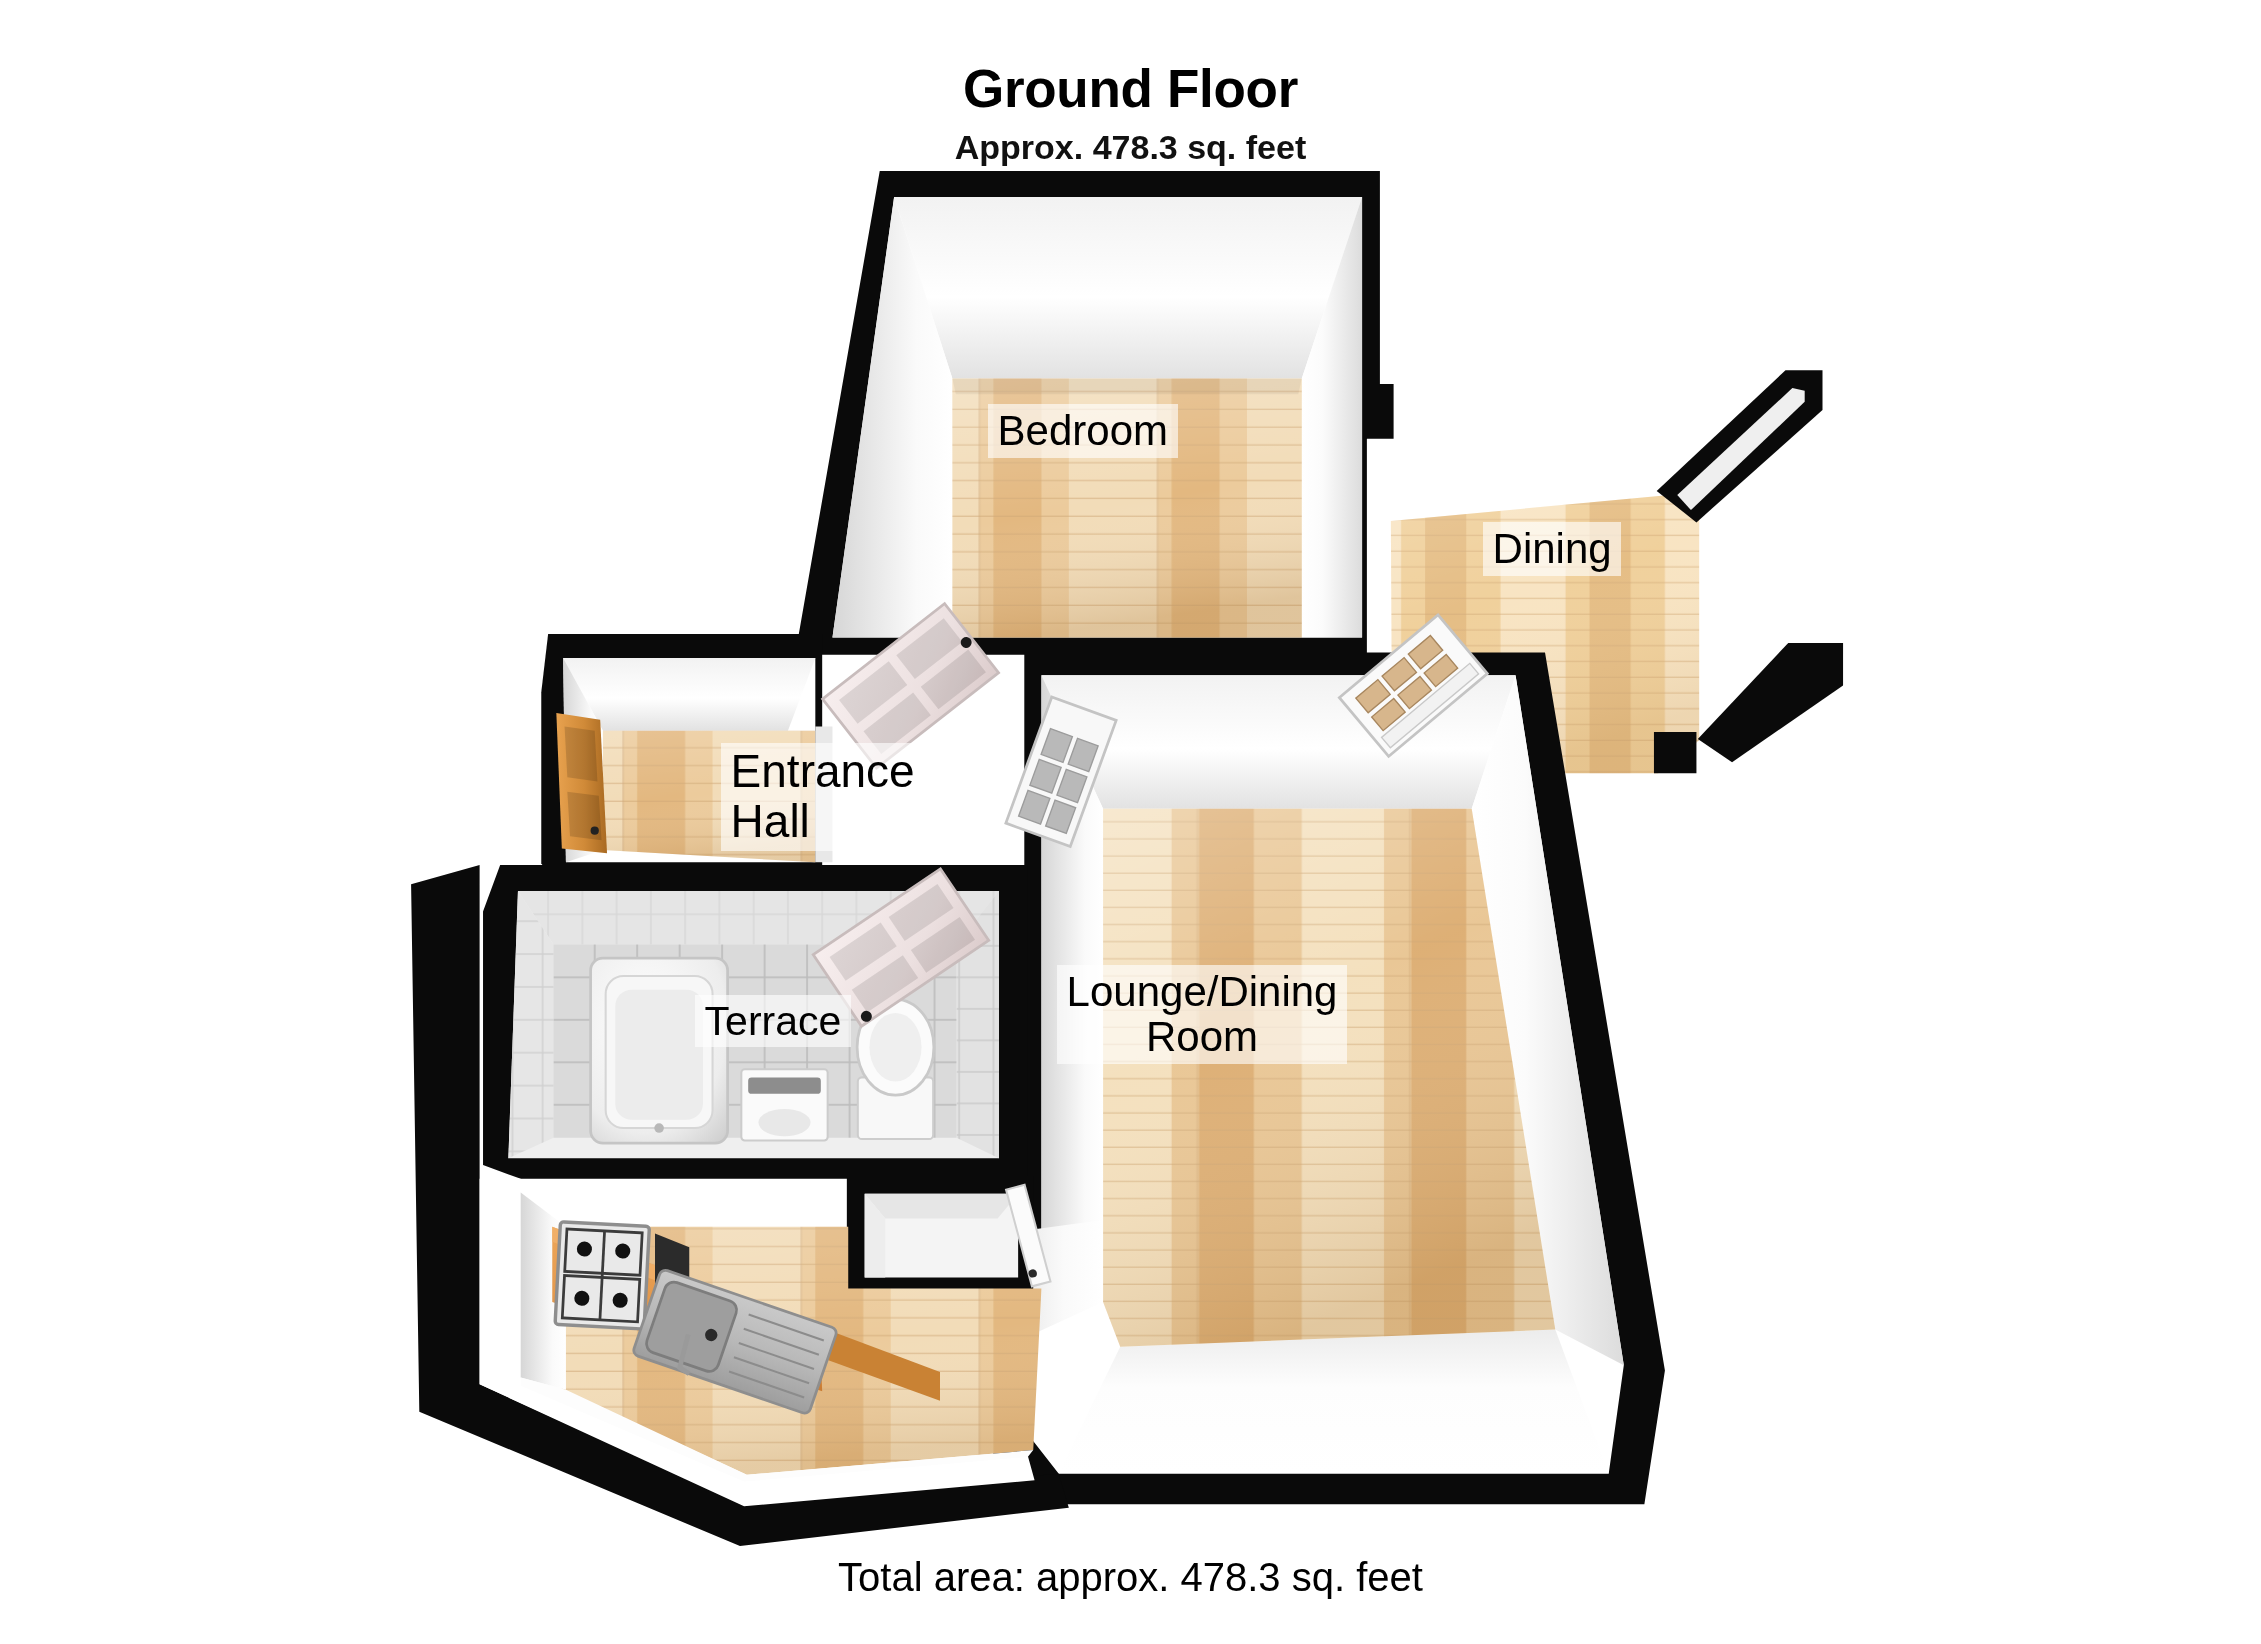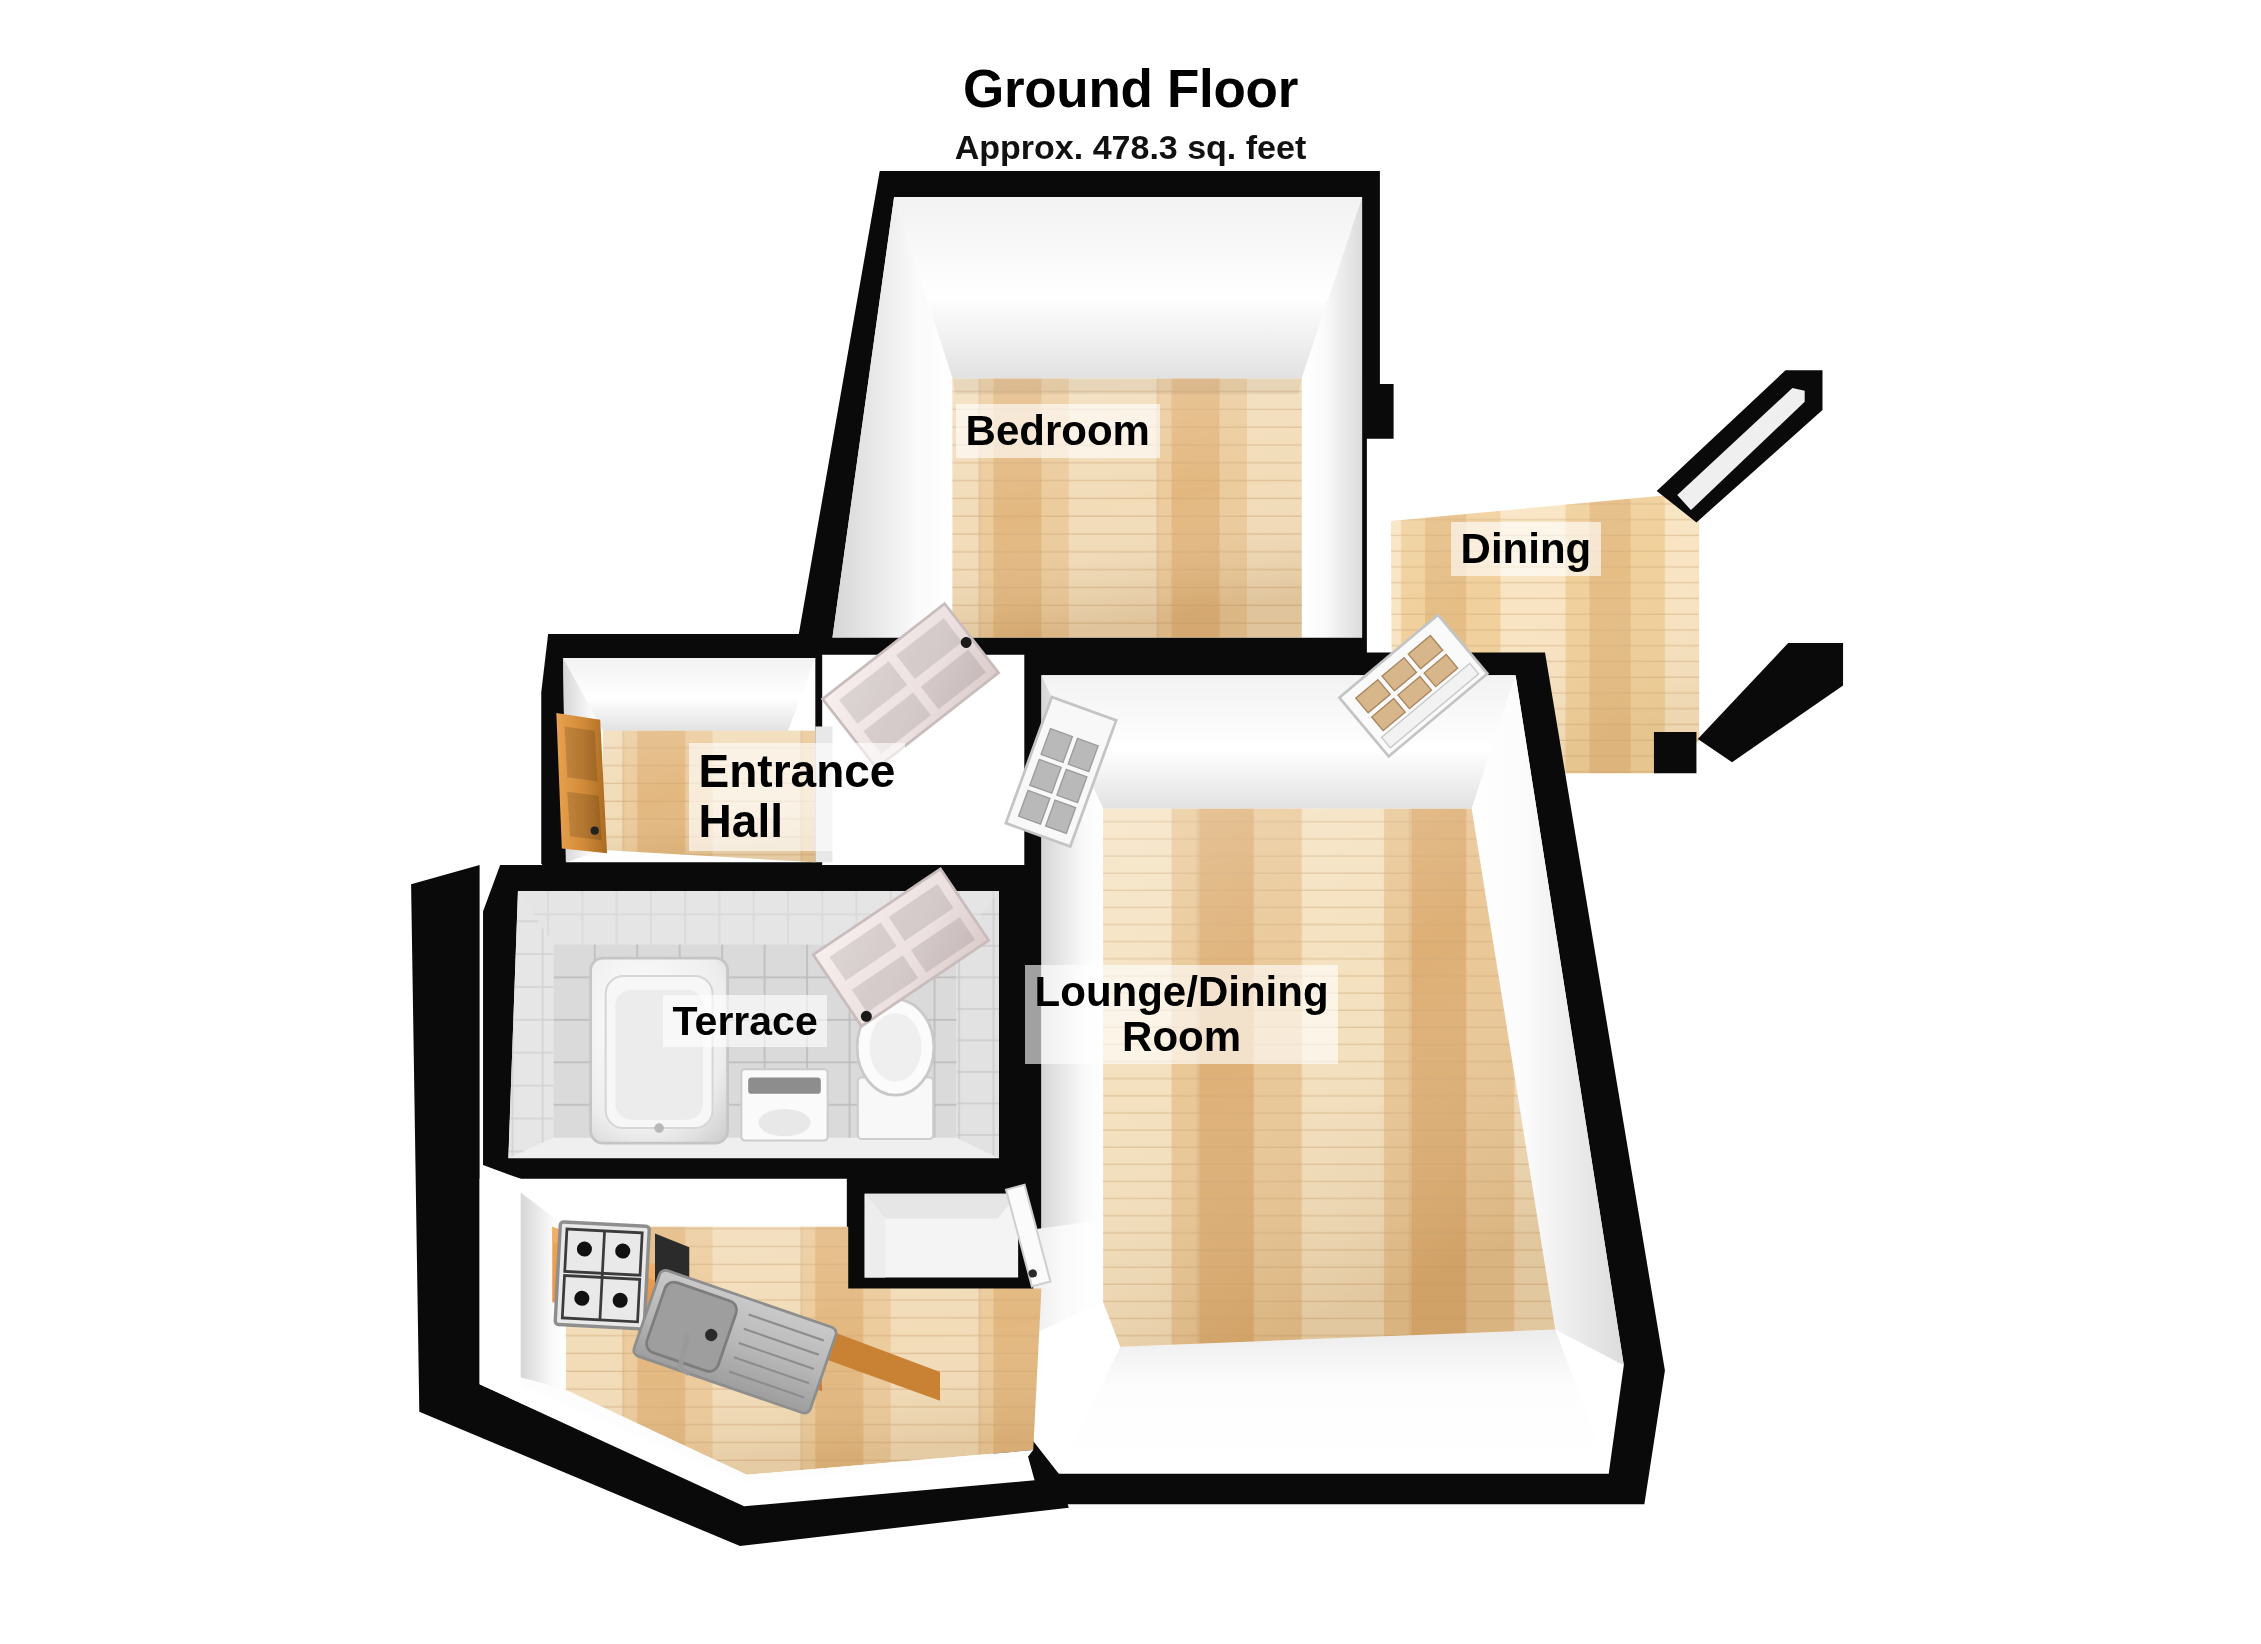--- a/index.html
+++ b/index.html
@@ -10,22 +10,22 @@
 
   .title-block{position:absolute;left:0;top:62px;width:2261px;text-align:center;}
   .plan-title{font-size:53px;font-weight:bold;color:#000;letter-spacing:-0.3px;line-height:1.0;}
   .plan-subtitle{font-size:34px;font-weight:bold;color:#111;margin-top:15px;line-height:1.0;}
   .footer-block{position:absolute;left:0;top:1557px;width:2261px;text-align:center;}
   .plan-total{font-size:40px;color:#000;line-height:1.0;}
 
   svg#plan-svg{position:absolute;left:0;top:0;width:2261px;height:1645px;}
 
   .room-label{position:absolute;background:rgba(255,255,255,0.62);
-    color:#000;font-weight:bold;line-height:1.08;white-space:pre-line;
-    padding:4.1px 9.6px;box-sizing:border-box;}
+    color:#000;font-weight:normal;line-height:1.08;white-space:pre-line;
+    padding:4.1px 9.6px;box-sizing:border-box;margin-left:32px;}
   .rl-bedroom{left:956px;top:404px;font-size:42px;}
   .rl-terrace{left:1451px;top:522px;font-size:42px;}
   .rl-entrance{left:689px;top:743px;font-size:46px;text-align:left;}
   .rl-bathroom{left:663px;top:995px;font-size:41px;}
   .rl-lounge{left:1025px;top:965px;font-size:42px;text-align:center;}
 </style>
 </head>
 <body>
 
 <div id="floorplan-root">
@@ -357,15 +357,18 @@
   </svg>
 
   <div class="room-label rl-bedroom">Bedroom</div>
   <div class="room-label rl-terrace">Dining</div>
   <div class="room-label rl-entrance">Entrance
 Hall</div>
   <div class="room-label rl-bathroom">Terrace</div>
   <div class="room-label rl-lounge">Lounge/Dining
 Room</div>
 
+  <div class="footer-block">
+    <div class="plan-total">Total area: approx. 478.3 sq. feet</div>
+  </div>
 
 </div>
 
 
 </body></html>

